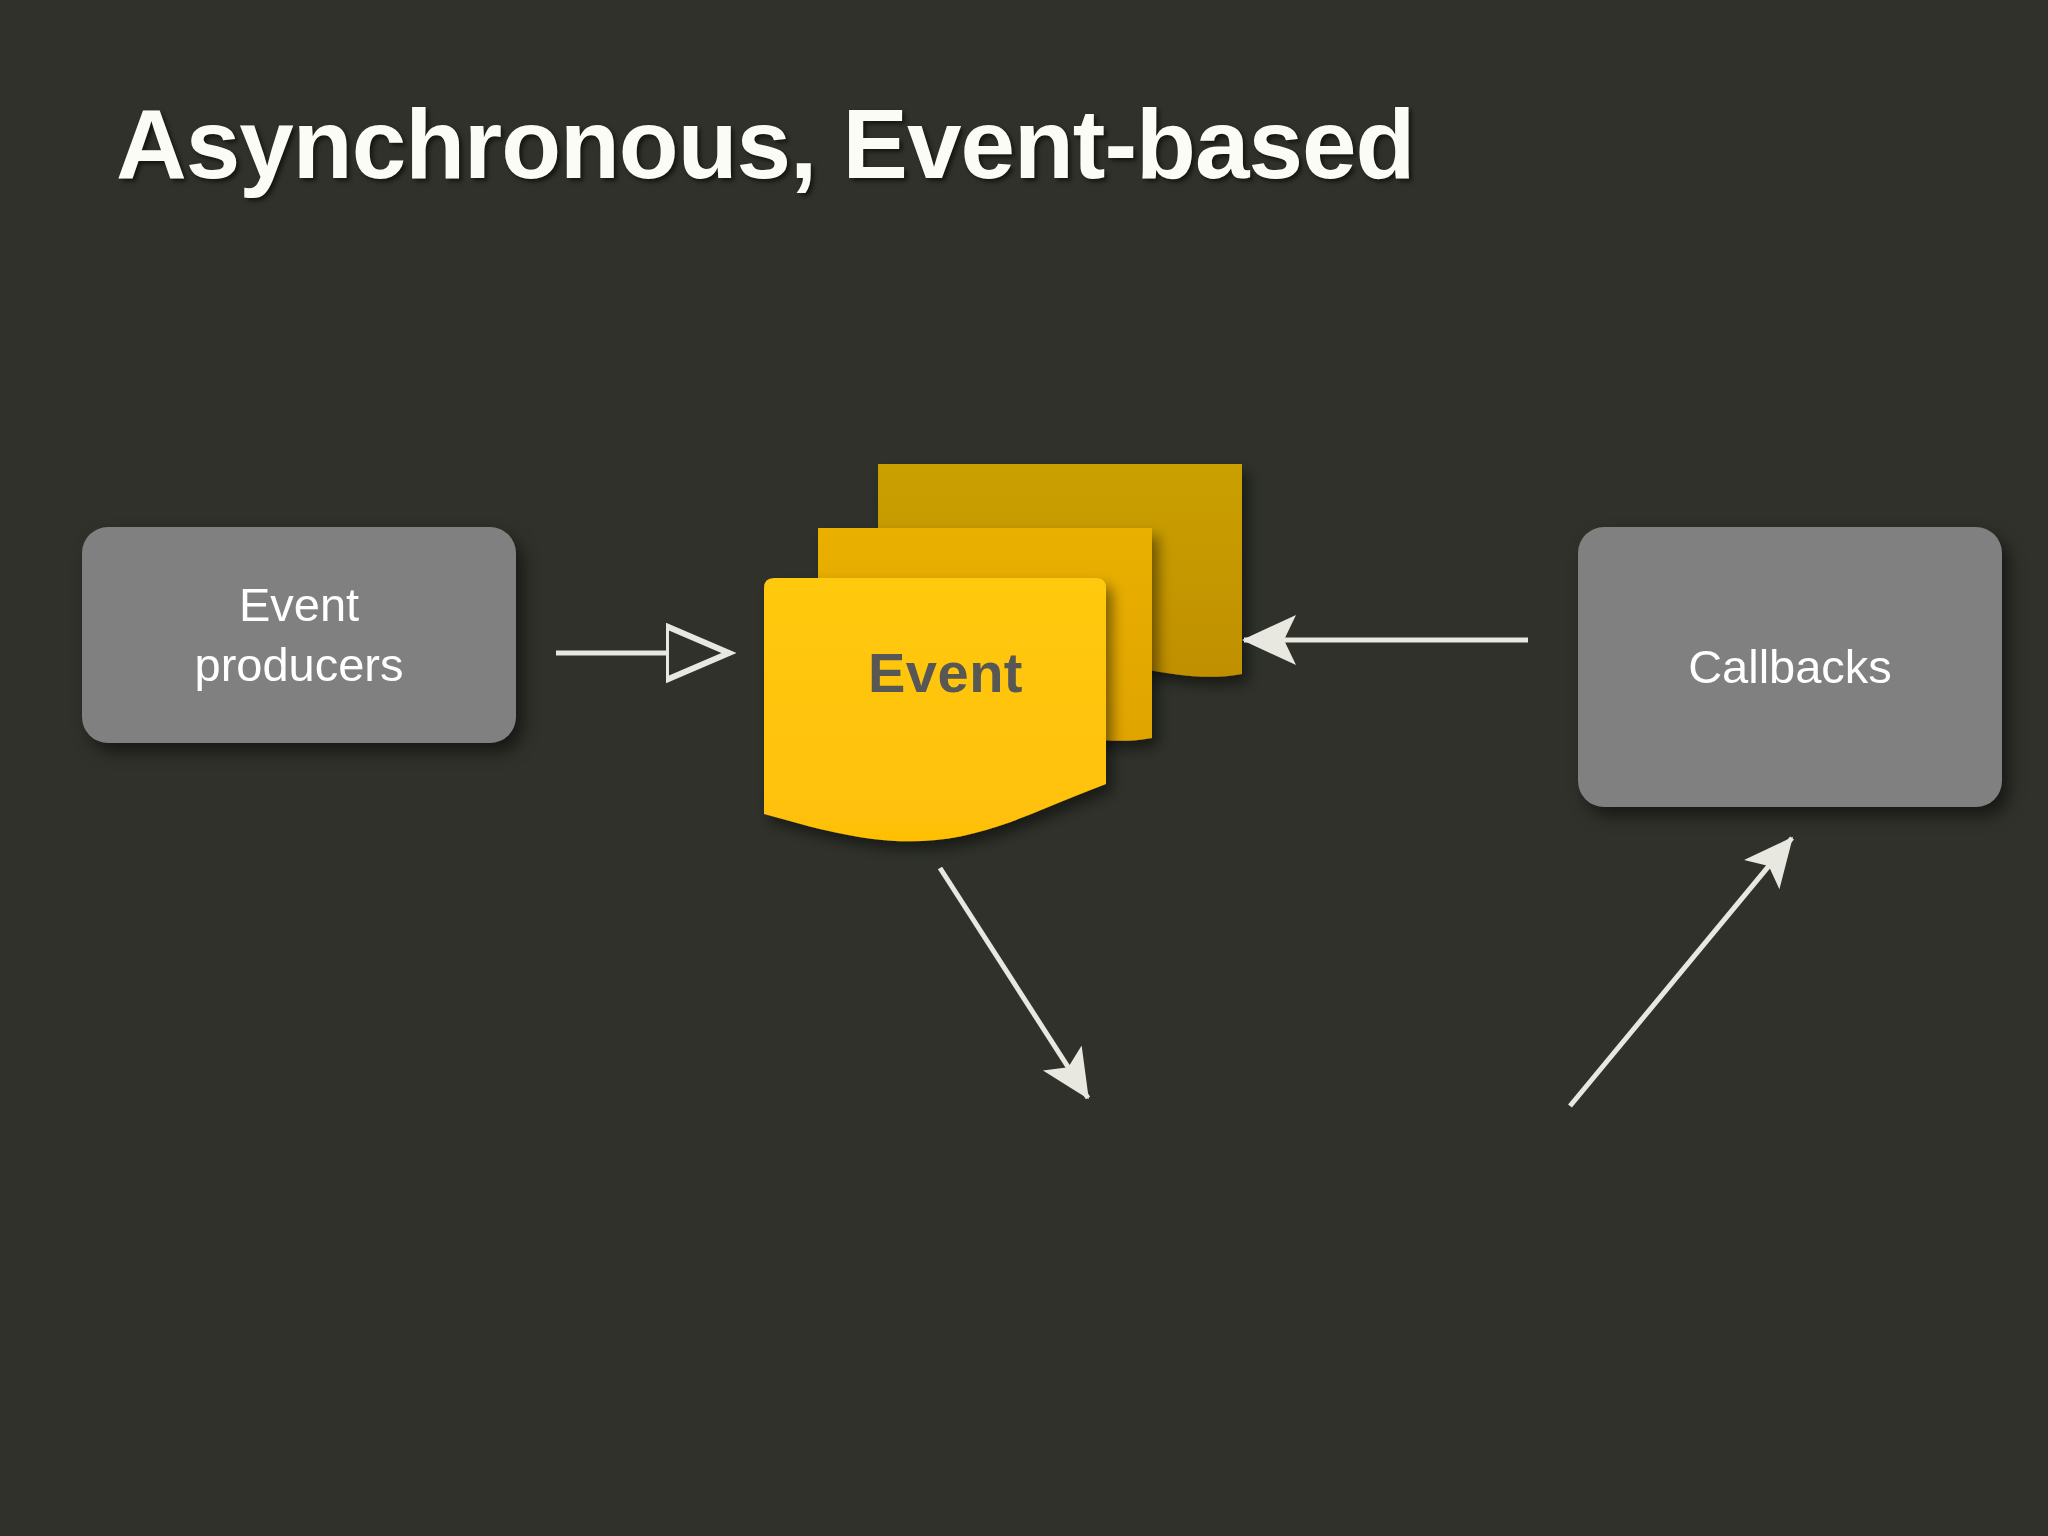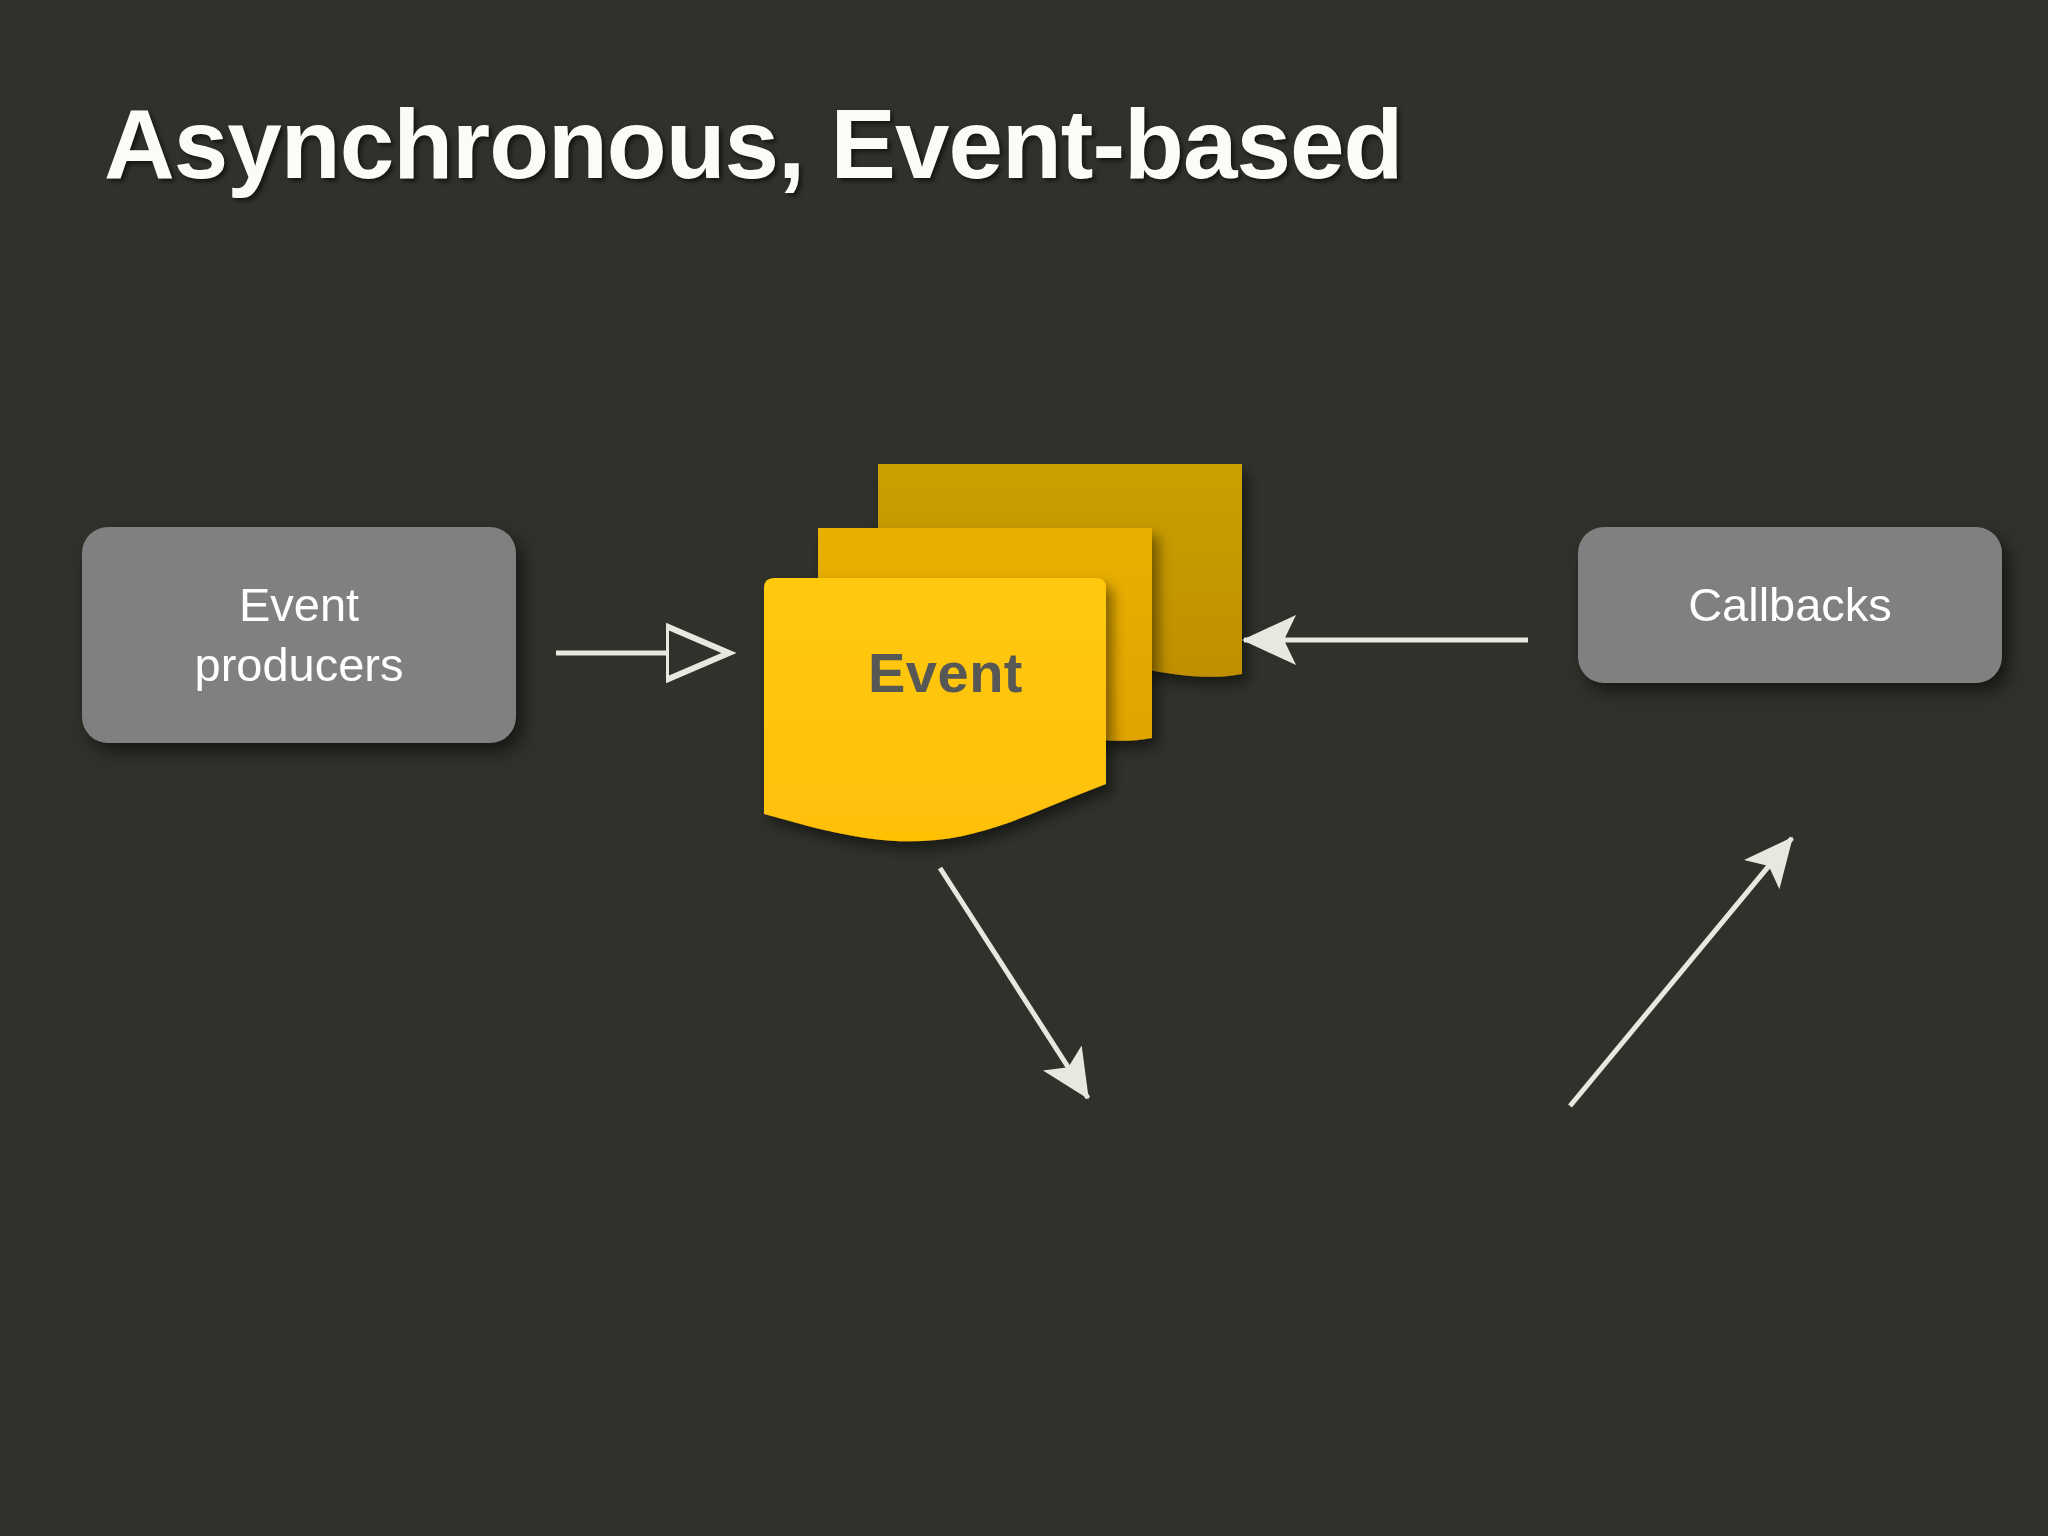--- a/index.html
+++ b/index.html
@@ -19,21 +19,21 @@
     position: absolute;
     inset: 0;
     width: 2048px;
     height: 1536px;
     background: #2f312a;
   }
 
   
   .slide-title {
     position: absolute;
-    left: 104px;
+    left: 116px;
     top: 88px;
     font-size: 98px;
     font-weight: bold;
     color: #fcfcf7;
     letter-spacing: -1px;
     white-space: nowrap;
     text-shadow: 3px 3px 4px rgba(0,0,0,0.55);
     line-height: 1.15;
   }
 
@@ -60,21 +60,21 @@
   #box-producers {
     left: 82px;
     top: 527px;
     width: 434px;
     height: 216px;
   }
   #box-callbacks {
     left: 1578px;
     top: 527px;
     width: 424px;
-    height: 156px;
+    height: 280px;
   }
 
   
   .event-stack {
     position: absolute;
     left: 760px;
     top: 450px;
     width: 480px;
     height: 400px;
   }

